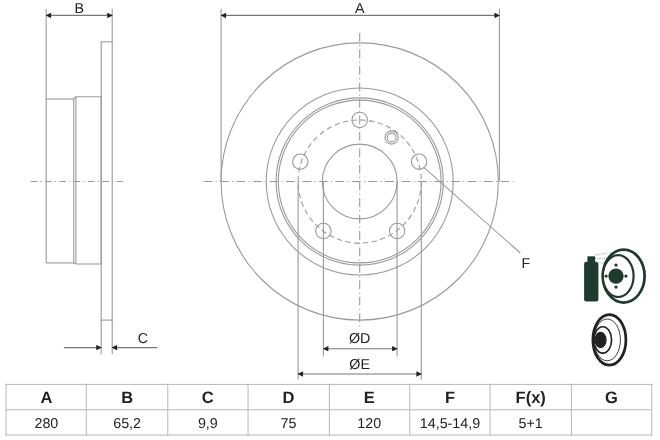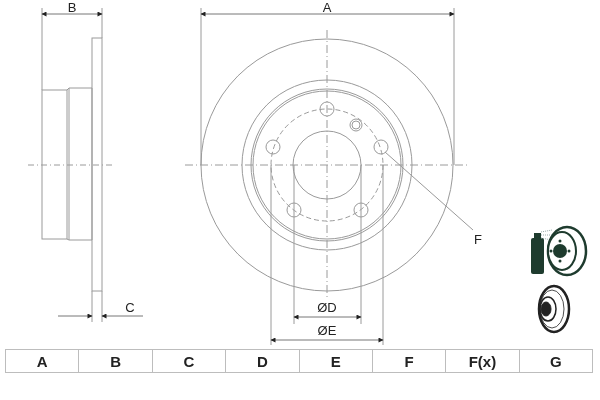--- a/index.html
+++ b/index.html
@@ -120,14 +120,24 @@
       <tr class="head">
     <td>A</td>
     <td>B</td>
     <td>C</td>
     <td>D</td>
     <td>E</td>
     <td>F</td>
     <td>F(x)</td>
     <td>G</td>
   </tr>
+  <tr class="vals">
+    <td>280</td>
+    <td>65,2</td>
+    <td>9,9</td>
+    <td>75</td>
+    <td>120</td>
+    <td>14,5-14,9</td>
+    <td>5+1</td>
+    <td></td>
+  </tr>
 </tbody>
   </table>
 
 </body></html>

